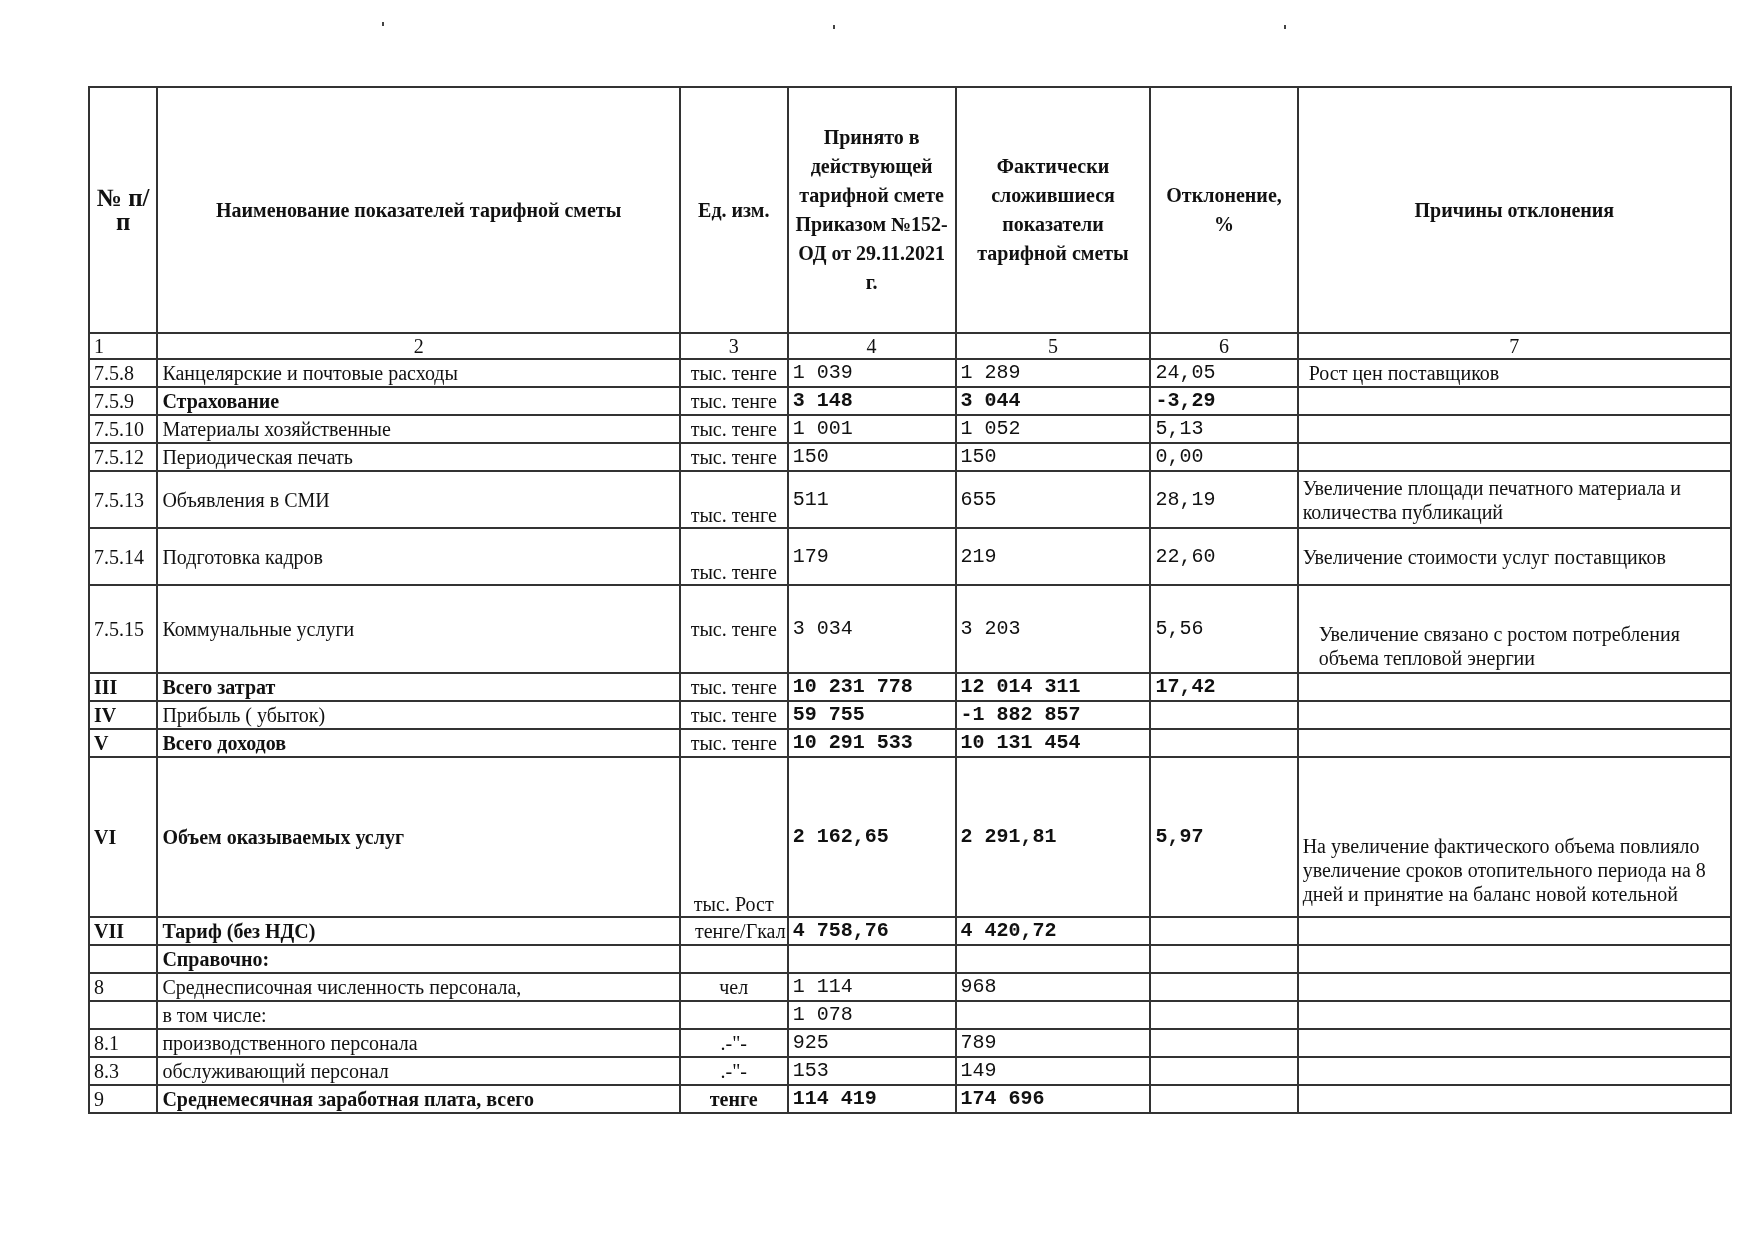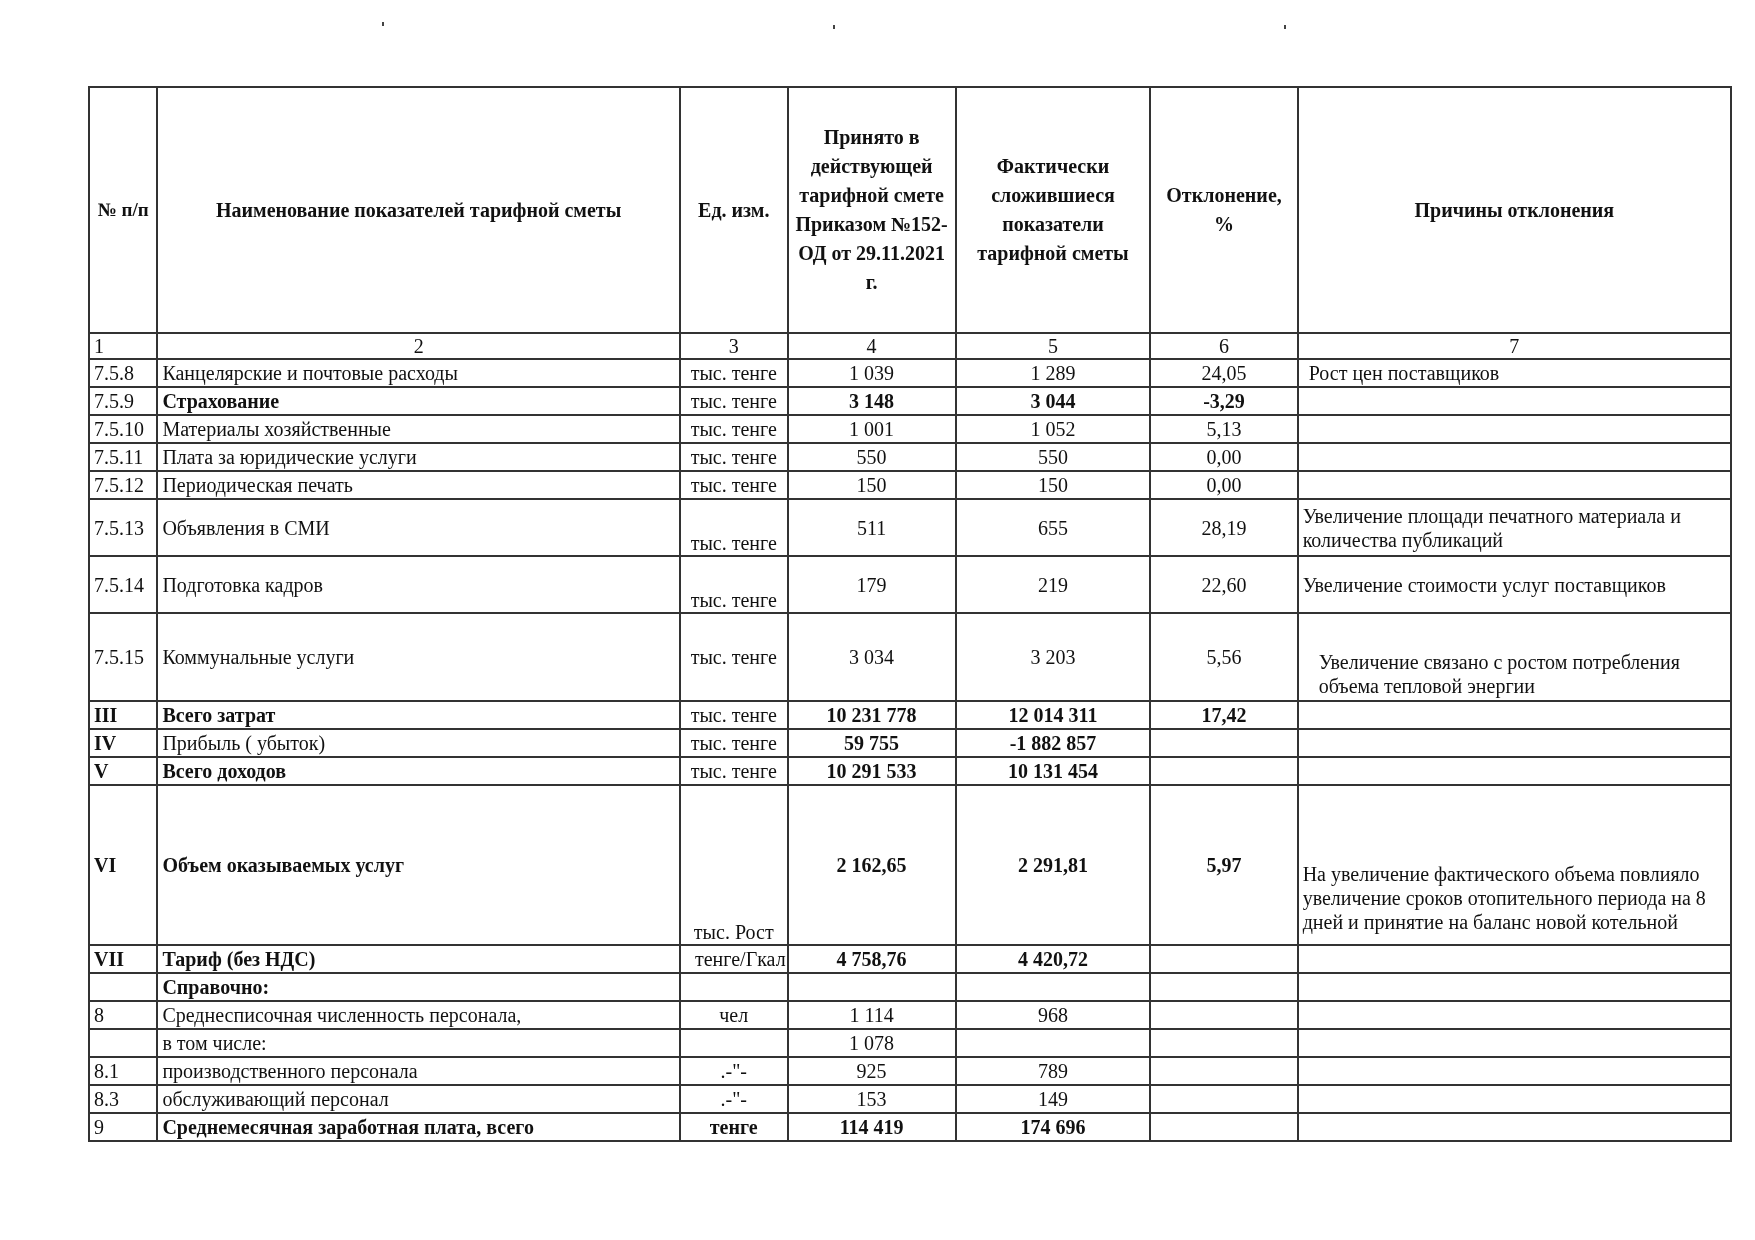--- a/index.html
+++ b/index.html
@@ -9,21 +9,21 @@
   table.smeta { position: absolute; left: 88px; top: 86px; border-collapse: collapse;
                 table-layout: fixed; width: 1644px; }
   table.smeta td, table.smeta th { border: 2px solid #333; padding: 0 4px; font-size: 20px;
                 line-height: 24px; vertical-align: middle; overflow: hidden; }
   th { font-weight: bold; text-align: center; font-size: 20px; }
   .c1 { width: 66px; } .c2 { width: 504px; } .c3 { width: 104px; } .c4 { width: 162px; }
   .c5 { width: 188px; } .c6 { width: 142px; } .c7 { width: 418px; }
   tr.head th { height: 244px; }
   tr.nums td { height: 24px; text-align: center; font-size: 20px; }
   tr.nums td.first { text-align: left; }
-  td.num, td.dev { text-align: center; }
+  td.num, td.dev { text-align: left; font-family: Liberation Mono, monospace; }
   td.unit { text-align: center; white-space: nowrap; font-size: 19px; }
   td.unit.bottom { vertical-align: bottom; }
   td.reason { font-size: 19px; line-height: 27px; padding-left: 4px; }
   tr.bold td.code, tr.bold td.name, tr.bold td.num, tr.bold td.dev { font-weight: bold; }
   .b { font-weight: bold; }
   tr.r28 td { height: 26px; }
   tr.r56 td { height: 55px; }
   tr.r84 td { height: 84px; }
   tr.r150 td { height: 148px; }
 </style>
@@ -39,21 +39,21 @@
     <col class="c1">
       <col class="c2">
       <col class="c3">
       <col class="c4">
       <col class="c5">
       <col class="c6">
       <col class="c7">
   </colgroup>
   <tbody>
       <tr class="head">
-    <th style="padding:0 2px;font-size:19px;">№ п/п</th>
+    <th style="padding:0 2px;font-size:25px;">№ п/п</th>
     <th>Наименование показателей тарифной сметы</th>
     <th>Ед. изм.</th>
     <th style="line-height:29px;border-radius:9px;">Принято в действующей тарифной смете Приказом №152-ОД от 29.11.2021 г.</th>
     <th style="line-height:29px;padding:0 8px;">Фактически сложившиеся показатели тарифной сметы</th>
     <th style="line-height:29px;">Отклонение, %</th>
     <th>Причины отклонения</th>
   </tr>
   <tr class="nums">
     <td class="first">1</td>
     <td>2</td>
@@ -87,29 +87,20 @@
   <tr class="r28">
     <td class="code">7.5.10</td>
     <td class="name">Материалы хозяйственные</td>
     <td class="unit">тыс. тенге</td>
     <td class="num">1 001</td>
     <td class="num">1 052</td>
     <td class="dev">5,13</td>
     <td class="reason"></td>
   </tr>
 
-  <tr class="r28">
-    <td class="code">7.5.11</td>
-    <td class="name">Плата за юридические услуги</td>
-    <td class="unit">тыс. тенге</td>
-    <td class="num">550</td>
-    <td class="num">550</td>
-    <td class="dev">0,00</td>
-    <td class="reason"></td>
-  </tr>
 
   <tr class="r28">
     <td class="code">7.5.12</td>
     <td class="name">Периодическая печать</td>
     <td class="unit">тыс. тенге</td>
     <td class="num">150</td>
     <td class="num">150</td>
     <td class="dev">0,00</td>
     <td class="reason"></td>
   </tr>

